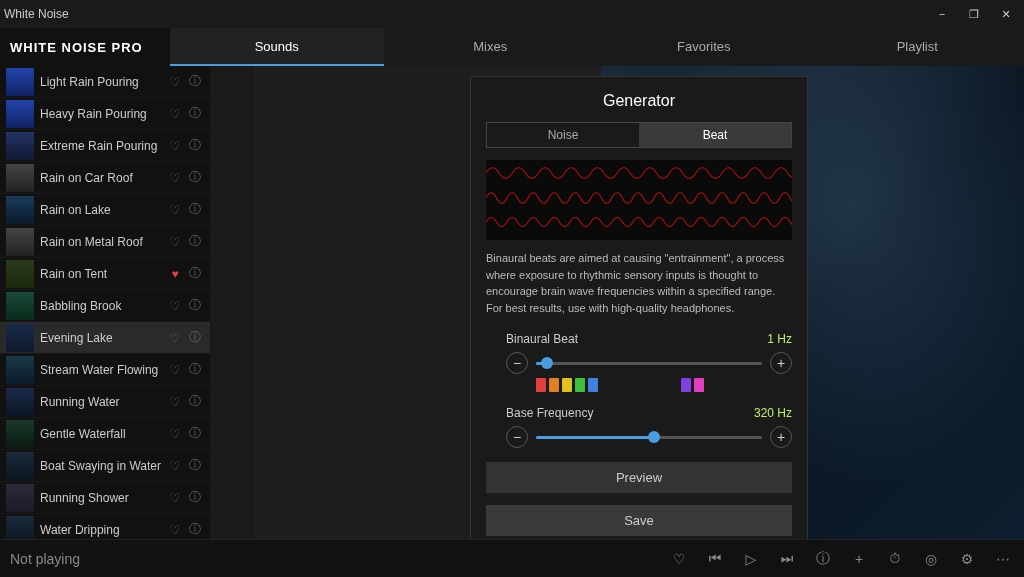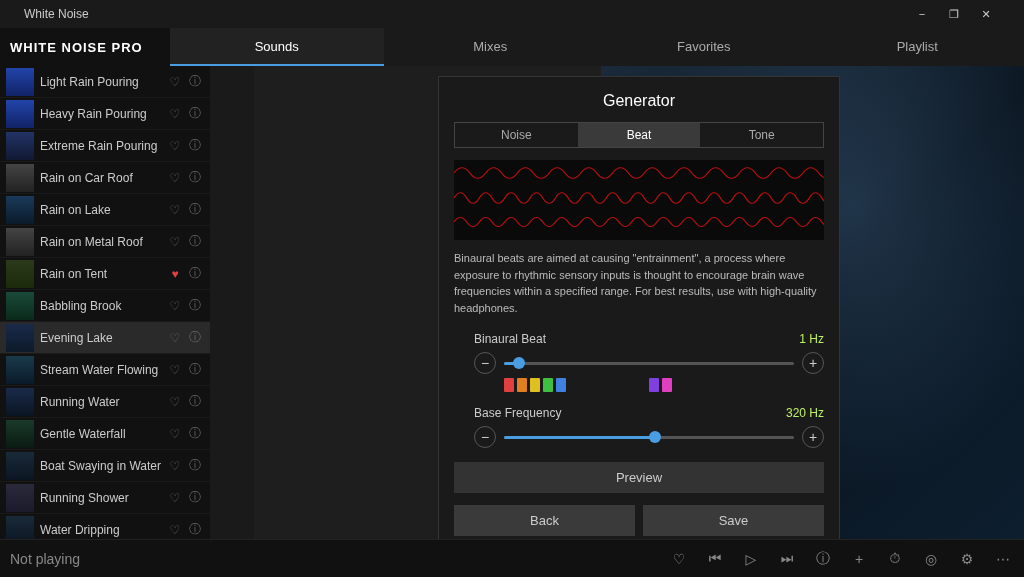--- a/index.html
+++ b/index.html
@@ -13,21 +13,21 @@
       user-select: none;
     }
 
     
     #titlebar {
       height: 28px;
       background: #1a1a1a;
       display: flex;
       align-items: center;
       justify-content: space-between;
-      padding: 0 24px;
+      padding: 0 4px;
     }
     #titlebar-title {
       font-size: 12px;
       color: #ccc;
     }
     #titlebar-controls {
       display: flex;
       gap: 4px;
     }
     .title-btn {
@@ -166,21 +166,21 @@
     }
     #bg-scene::after {
       content: '';
       position: absolute;
       inset: 0;
       background: radial-gradient(ellipse at 60% 30%, rgba(80,120,160,0.3) 0%, transparent 60%);
     }
 
     
     #generator-dialog {
-      width: 402px;
+      width: 338px;
       background: #1a1a1a;
       border: 1px solid #333;
       z-index: 10;
       position: relative;
       padding: 15px;
     }
     #generator-title {
       text-align: center;
       font-size: 16px;
       margin-bottom: 12px;
@@ -530,21 +530,20 @@
 
     <div id="main-panel">
       <div id="bg-scene"></div>
 
       <div id="generator-dialog">
         <div id="generator-title">Generator</div>
 
         <div id="generator-tabs">
           <div class="gen-tab">Noise</div>
           <div class="gen-tab active">Beat</div>
-          <div class="gen-tab">Tone</div>
         </div>
 
         
         <div id="waveform-container">
           <svg id="waveform-svg" viewBox="0 0 350 80" preserveAspectRatio="none">
 
             <g stroke="#cc1111" fill="none" stroke-width="1.2" opacity="0.9">
 
               <path d="M0,13 C5,6 10,6 15,13 C20,20 25,20 30,13 C35,6 40,6 45,13 C50,20 55,20 60,13 C65,6 70,6 75,13 C80,20 85,20 90,13 C95,6 100,6 105,13 C110,20 115,20 120,13 C125,6 130,6 135,13 C140,20 145,20 150,13 C155,6 160,6 165,13 C170,20 175,20 180,13 C185,6 190,6 195,13 C200,20 205,20 210,13 C215,6 220,6 225,13 C230,20 235,20 240,13 C245,6 250,6 255,13 C260,20 265,20 270,13 C275,6 280,6 285,13 C290,20 295,20 300,13 C305,6 310,6 315,13 C320,20 325,20 330,13 C335,6 340,6 345,13 C350,20 355,20 360,13"></path>
 
@@ -601,21 +600,20 @@
             </div>
             <button class="slider-plus">+</button>
           </div>
         </div>
 
         
         <button id="preview-btn">Preview</button>
 
         
         <div id="dialog-actions">
-          <button class="dialog-btn">Back</button>
           <button class="dialog-btn">Save</button>
         </div>
       </div>
     </div>
   </div>
 
   <div id="bottom-bar">
     <span id="now-playing">Not playing</span>
     <div id="bottom-controls">
       <div class="ctrl-btn">♡</div>

